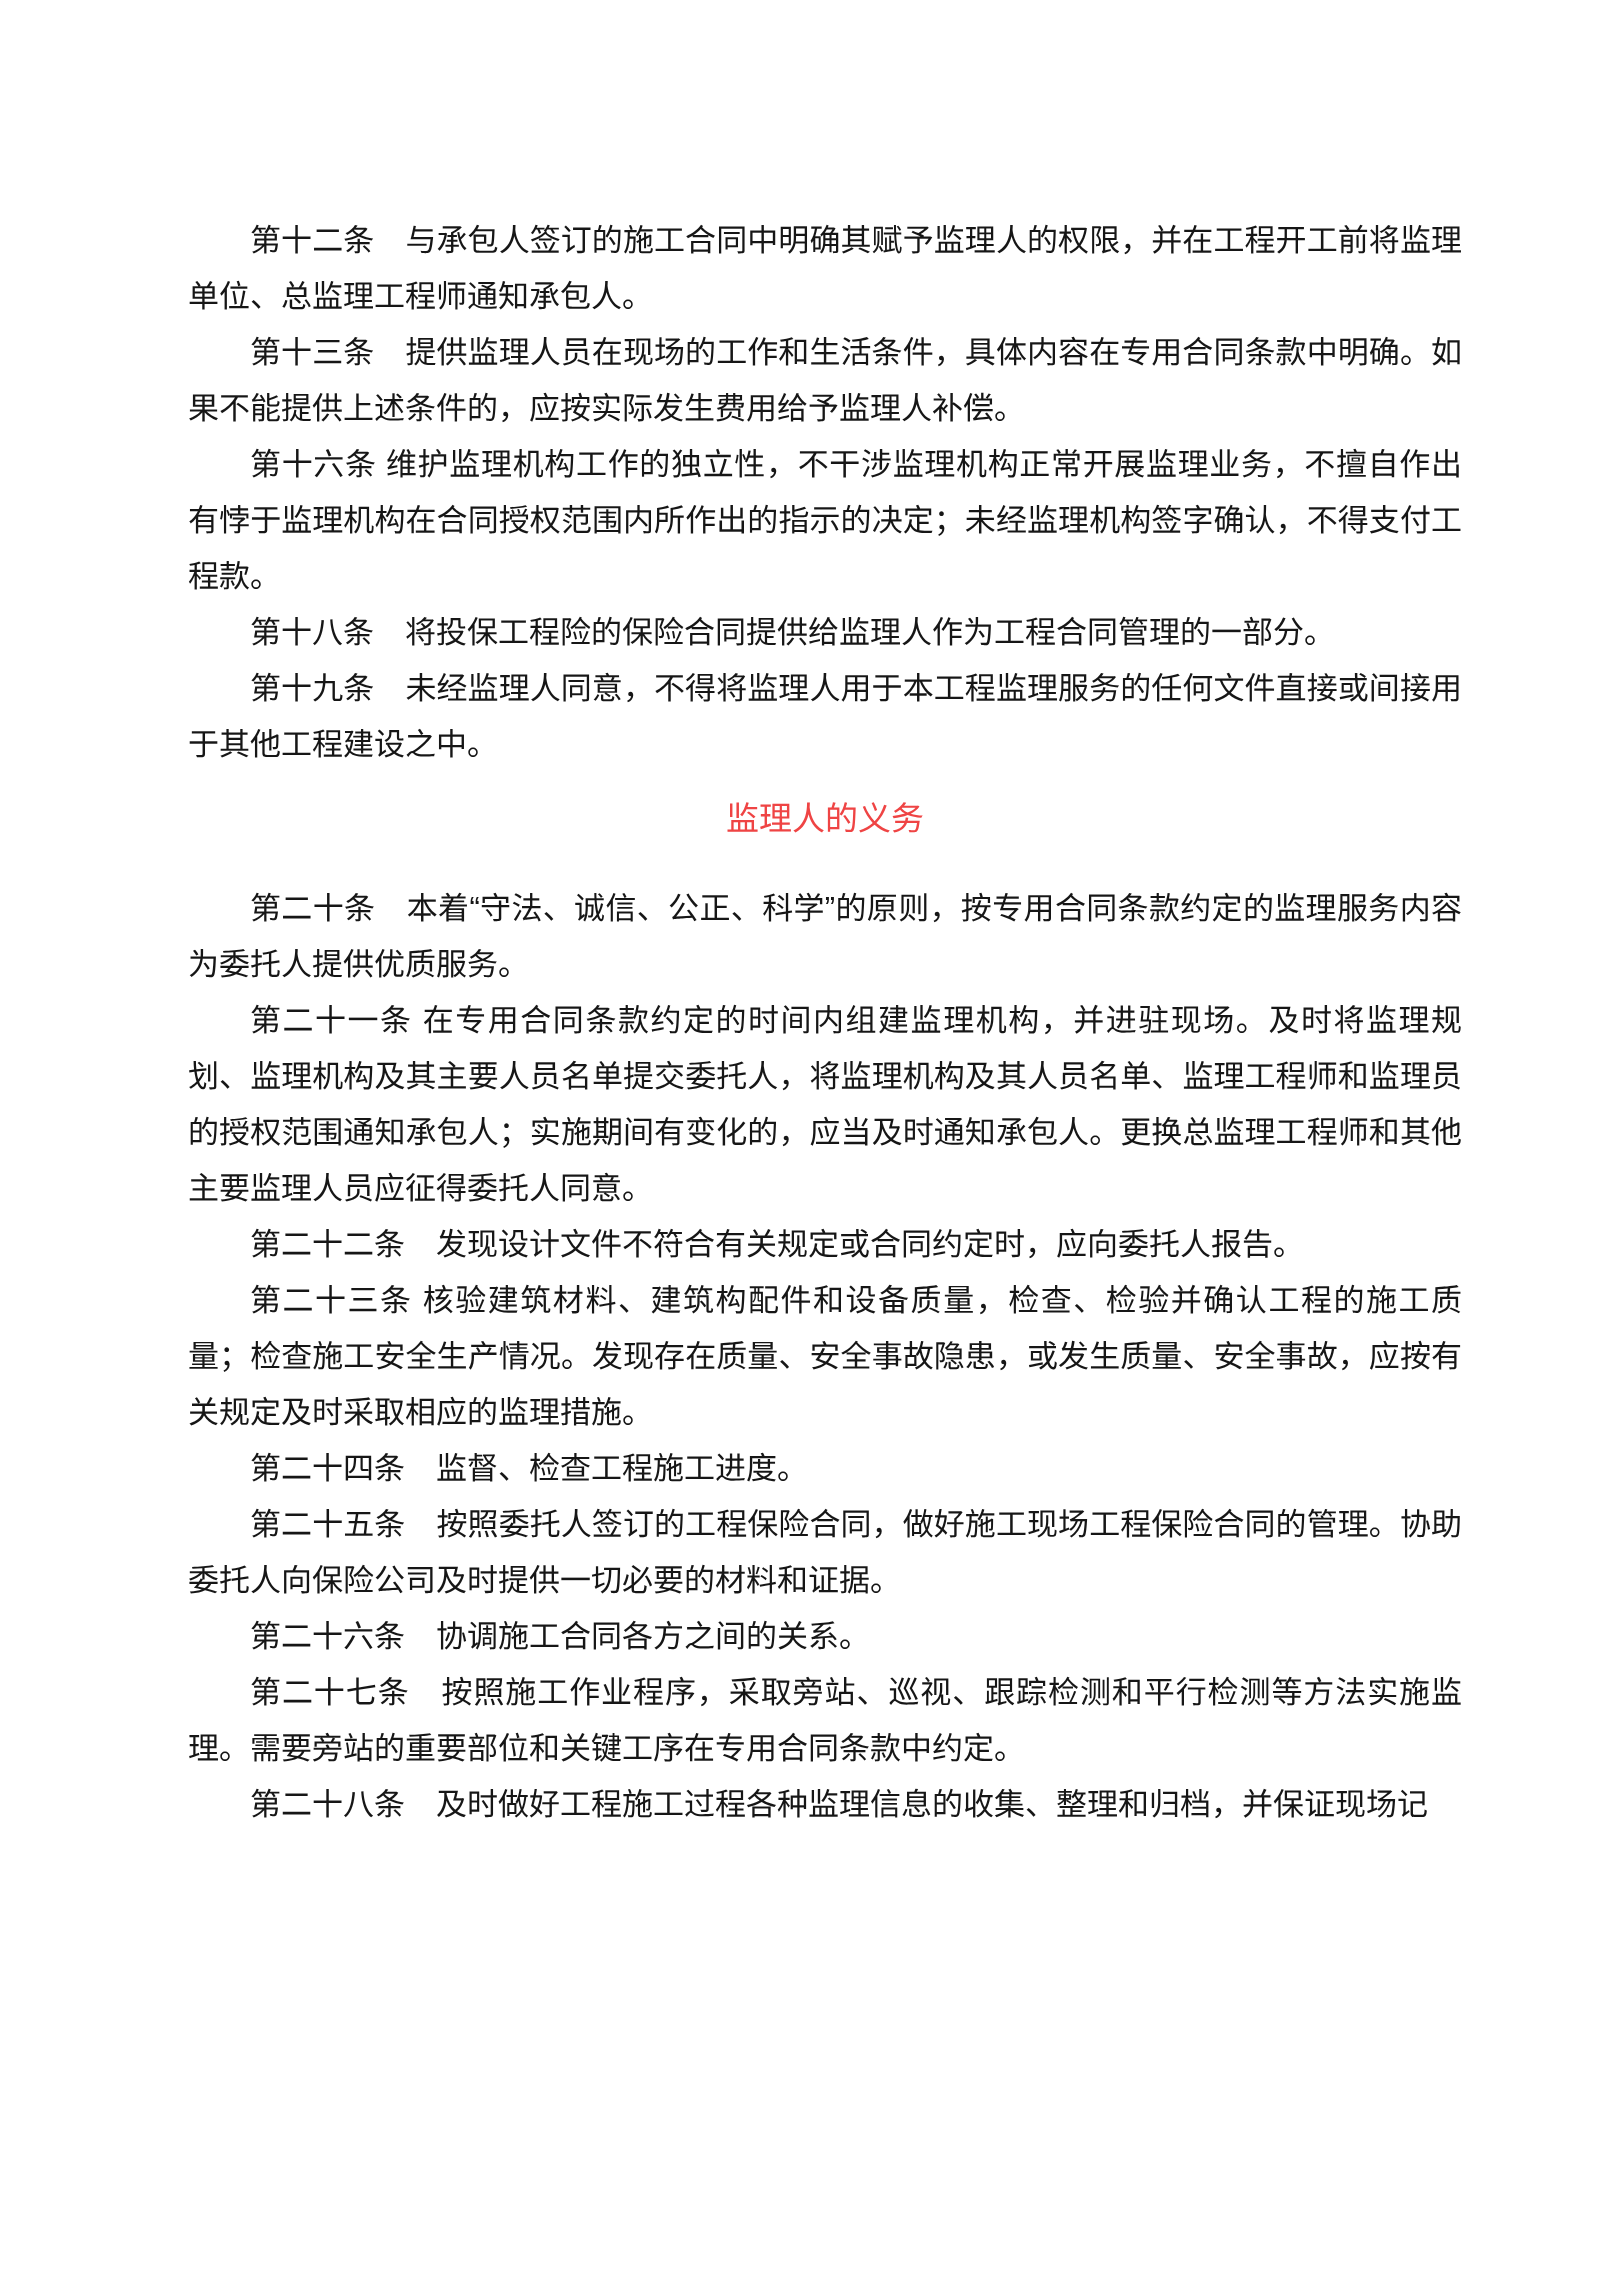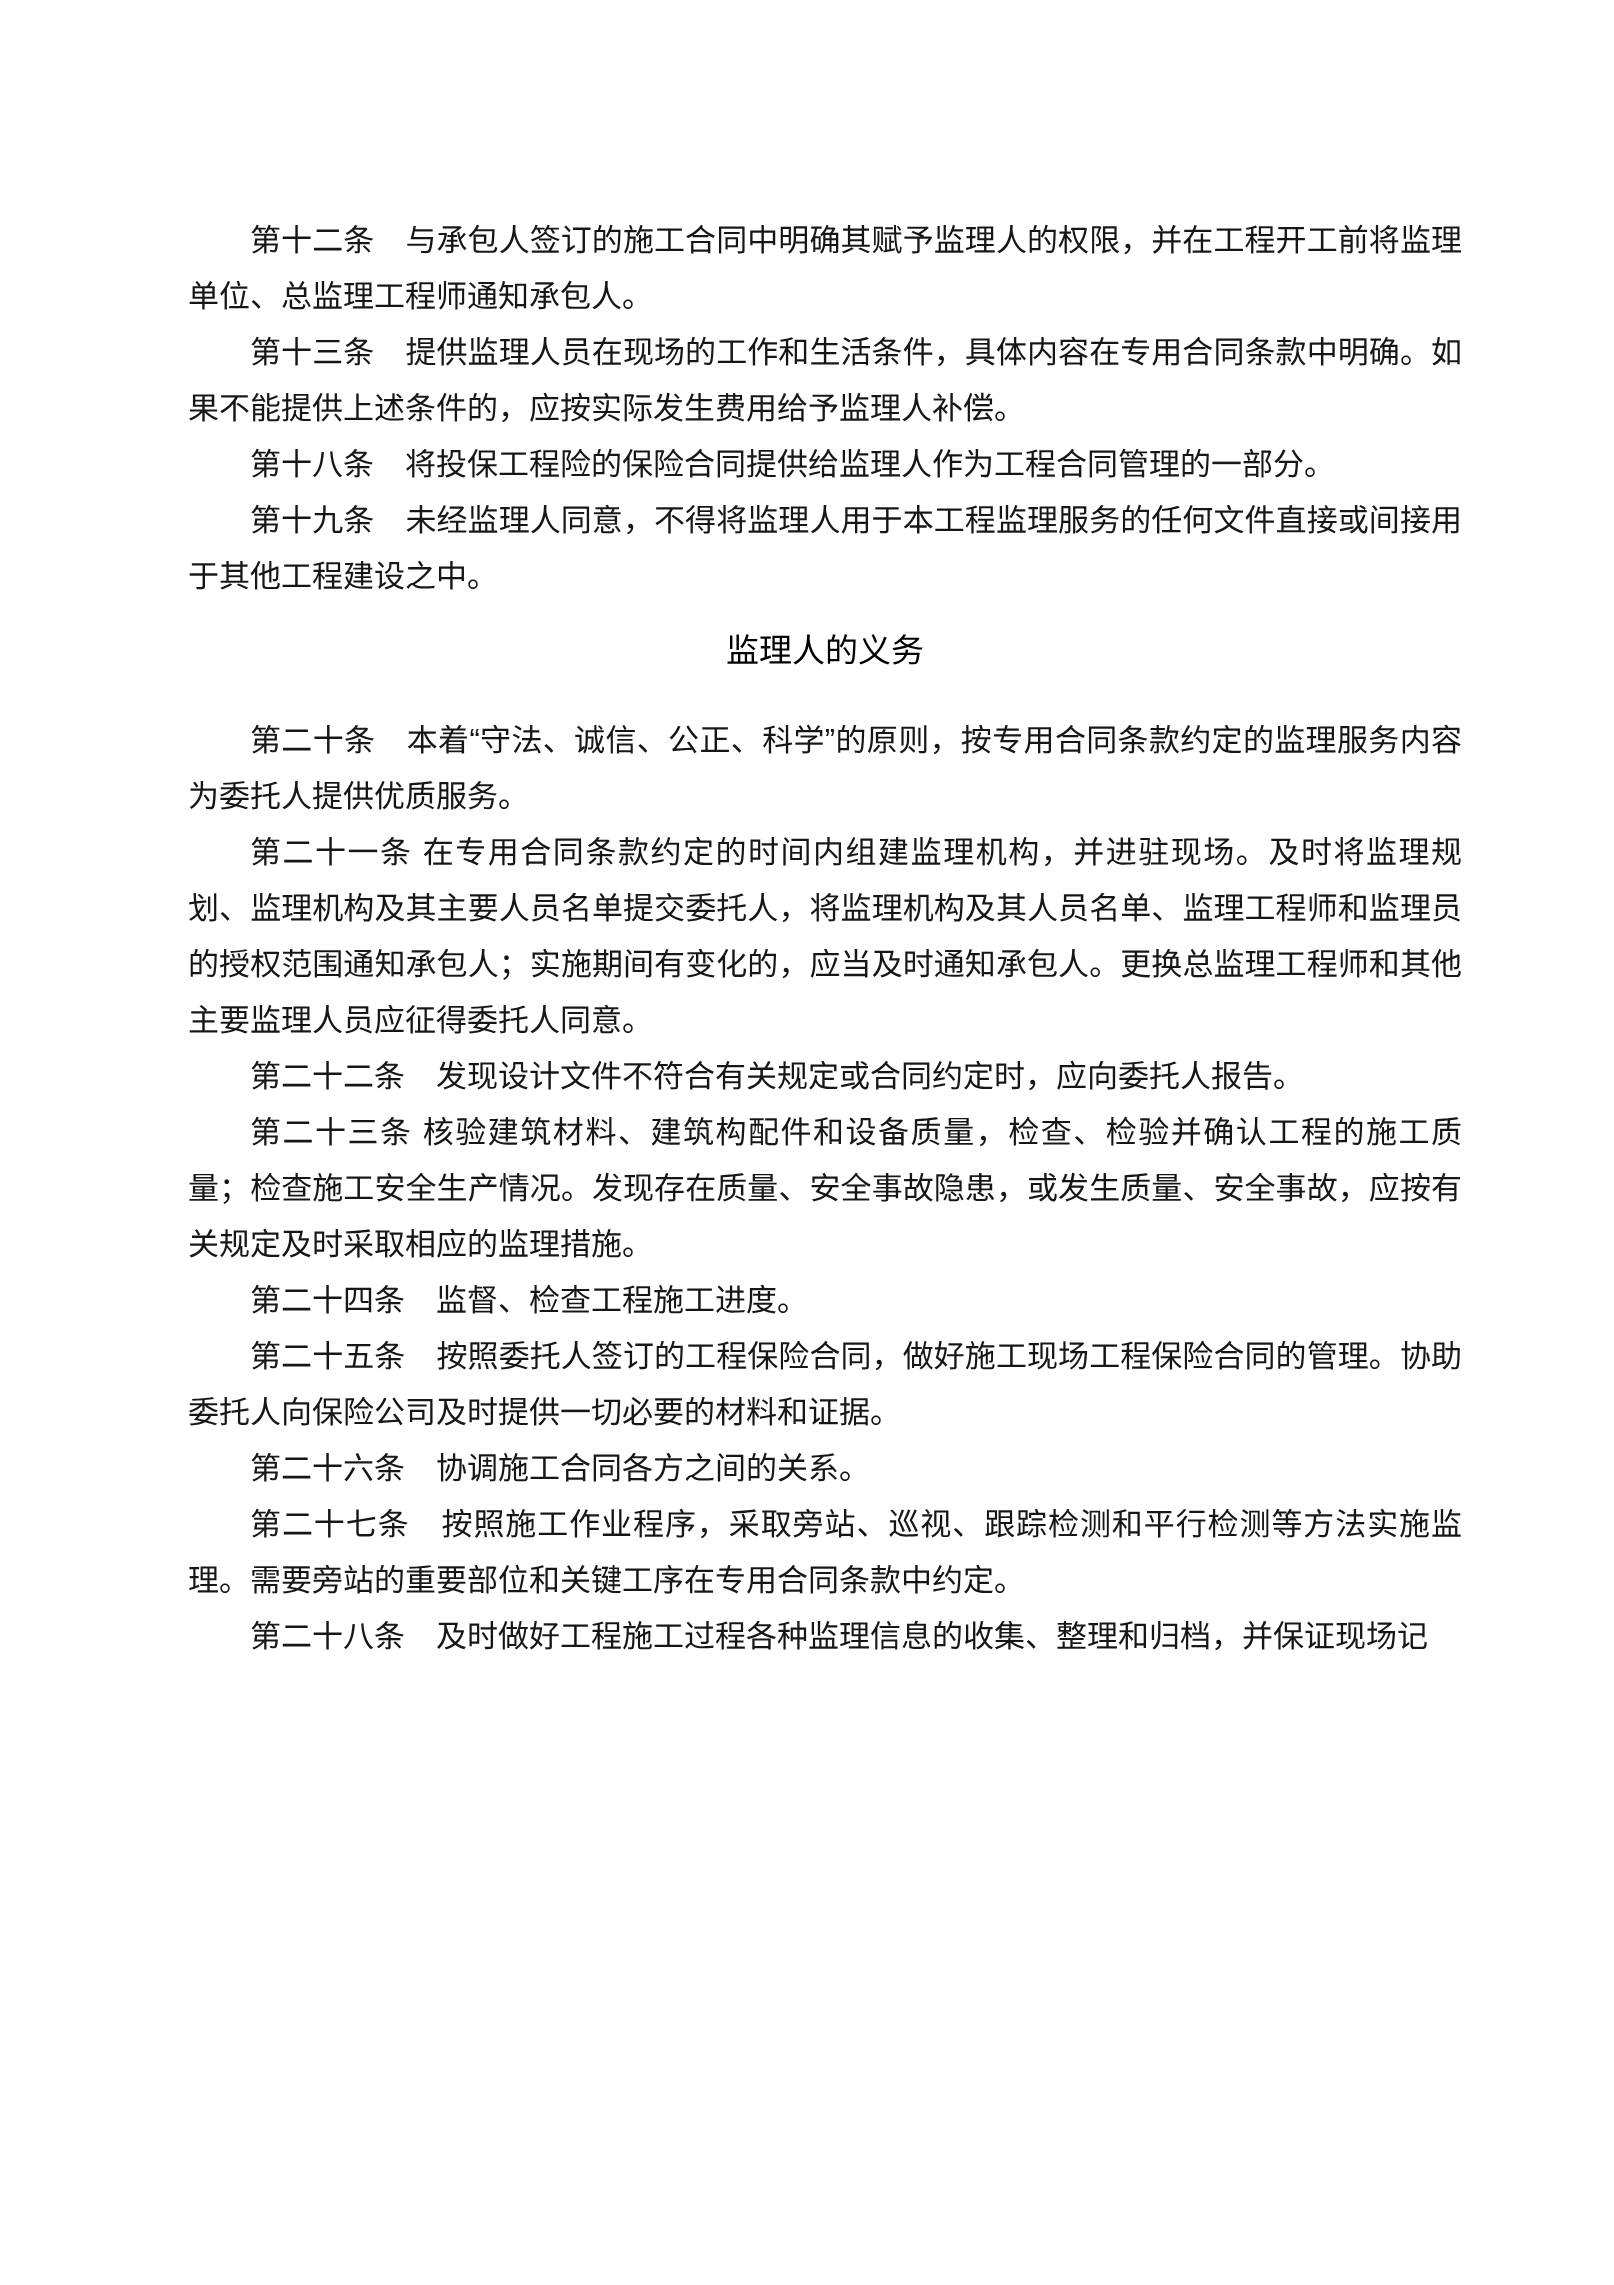--- a/index.html
+++ b/index.html
@@ -32,38 +32,39 @@
     color: #161616;
     word-break: normal;
   }
   p.heading {
     margin: 18px 0 34px 0;
     font-size: 33px;
     line-height: 56px;
     text-align: center;
     text-indent: 0;
     font-weight: 500;
-    color: #000000;
+    color: #ef4444;
   }
   .page-number {
     position: absolute;
     left: 1393px;
     top: 2140px;
     font-size: 31px;
     line-height: 36px;
     color: #161616;
   }
 </style>
 </head>
 <body>
 
 <div class="page">
   <div class="content">
       <p class="para">第十二条　与承包人签订的施工合同中明确其赋予监理人的权限，并在工程开工前将监理单位、总监理工程师通知承包人。</p>
       <p class="para">第十三条　提供监理人员在现场的工作和生活条件，具体内容在专用合同条款中明确。如果不能提供上述条件的，应按实际发生费用给予监理人补偿。</p>
+      <p class="para">第十六条 维护监理机构工作的独立性，不干涉监理机构正常开展监理业务，不擅自作出有悖于监理机构在合同授权范围内所作出的指示的决定；未经监理机构签字确认，不得支付工程款。</p>
       <p class="para">第十八条　将投保工程险的保险合同提供给监理人作为工程合同管理的一部分。</p>
       <p class="para">第十九条　未经监理人同意，不得将监理人用于本工程监理服务的任何文件直接或间接用于其他工程建设之中。</p>
       <p class="heading">监理人的义务</p>
       <p class="para">第二十条　本着“守法、诚信、公正、科学”的原则，按专用合同条款约定的监理服务内容为委托人提供优质服务。</p>
       <p class="para">第二十一条 在专用合同条款约定的时间内组建监理机构，并进驻现场。及时将监理规划、监理机构及其主要人员名单提交委托人，将监理机构及其人员名单、监理工程师和监理员的授权范围通知承包人；实施期间有变化的，应当及时通知承包人。更换总监理工程师和其他主要监理人员应征得委托人同意。</p>
       <p class="para">第二十二条　发现设计文件不符合有关规定或合同约定时，应向委托人报告。</p>
       <p class="para">第二十三条 核验建筑材料、建筑构配件和设备质量，检查、检验并确认工程的施工质量；检查施工安全生产情况。发现存在质量、安全事故隐患，或发生质量、安全事故，应按有关规定及时采取相应的监理措施。</p>
       <p class="para">第二十四条　监督、检查工程施工进度。</p>
       <p class="para">第二十五条　按照委托人签订的工程保险合同，做好施工现场工程保险合同的管理。协助委托人向保险公司及时提供一切必要的材料和证据。</p>
       <p class="para">第二十六条　协调施工合同各方之间的关系。</p>

